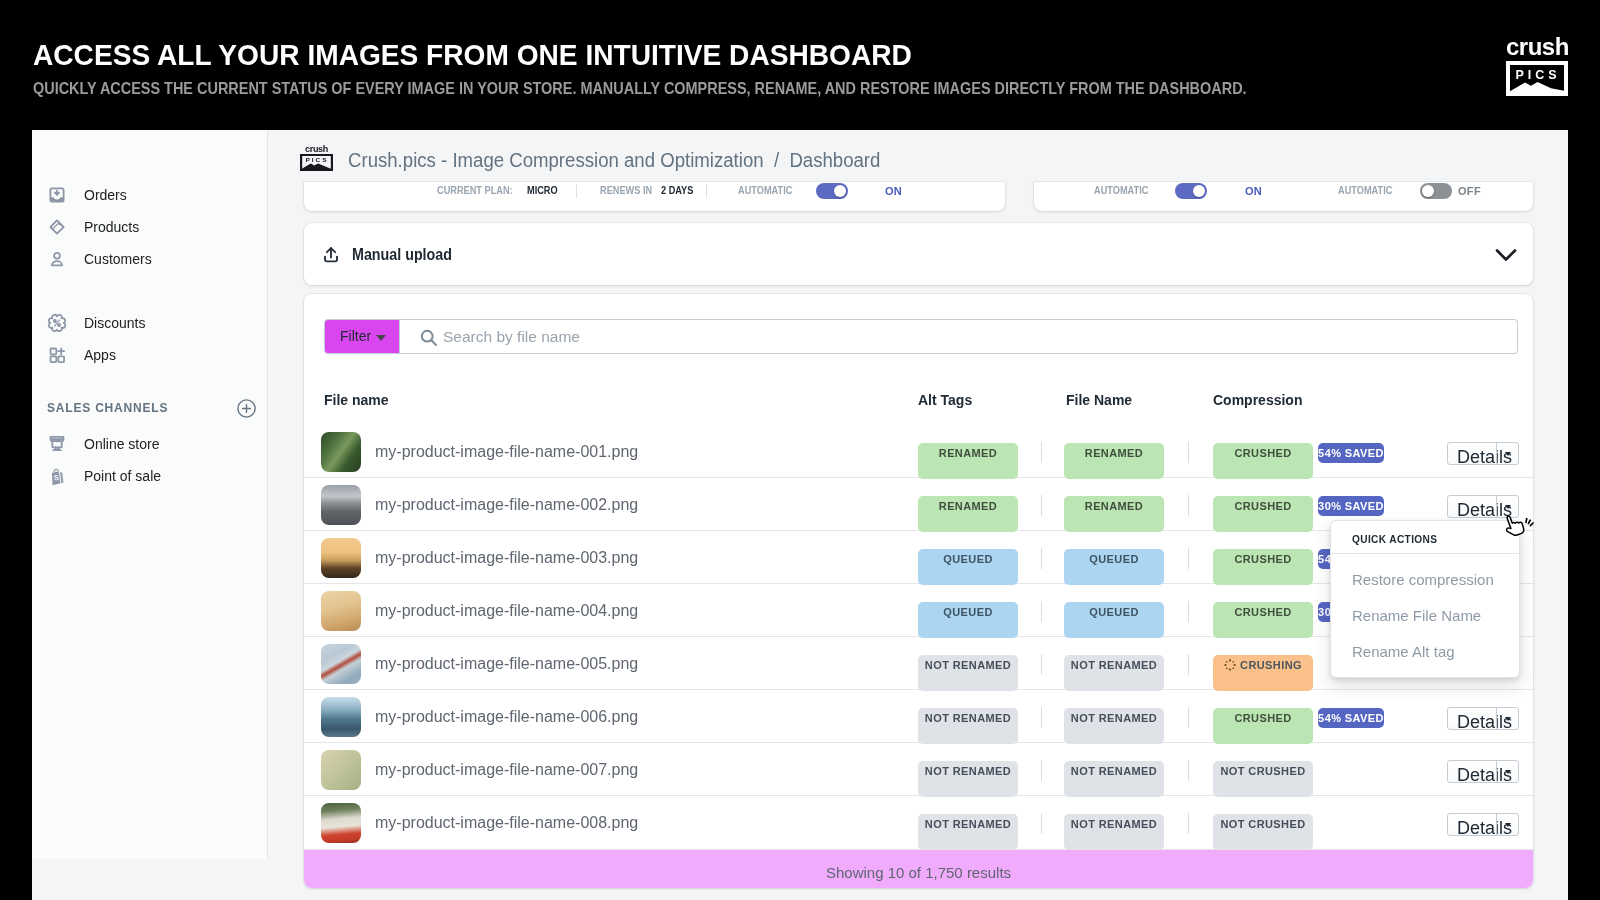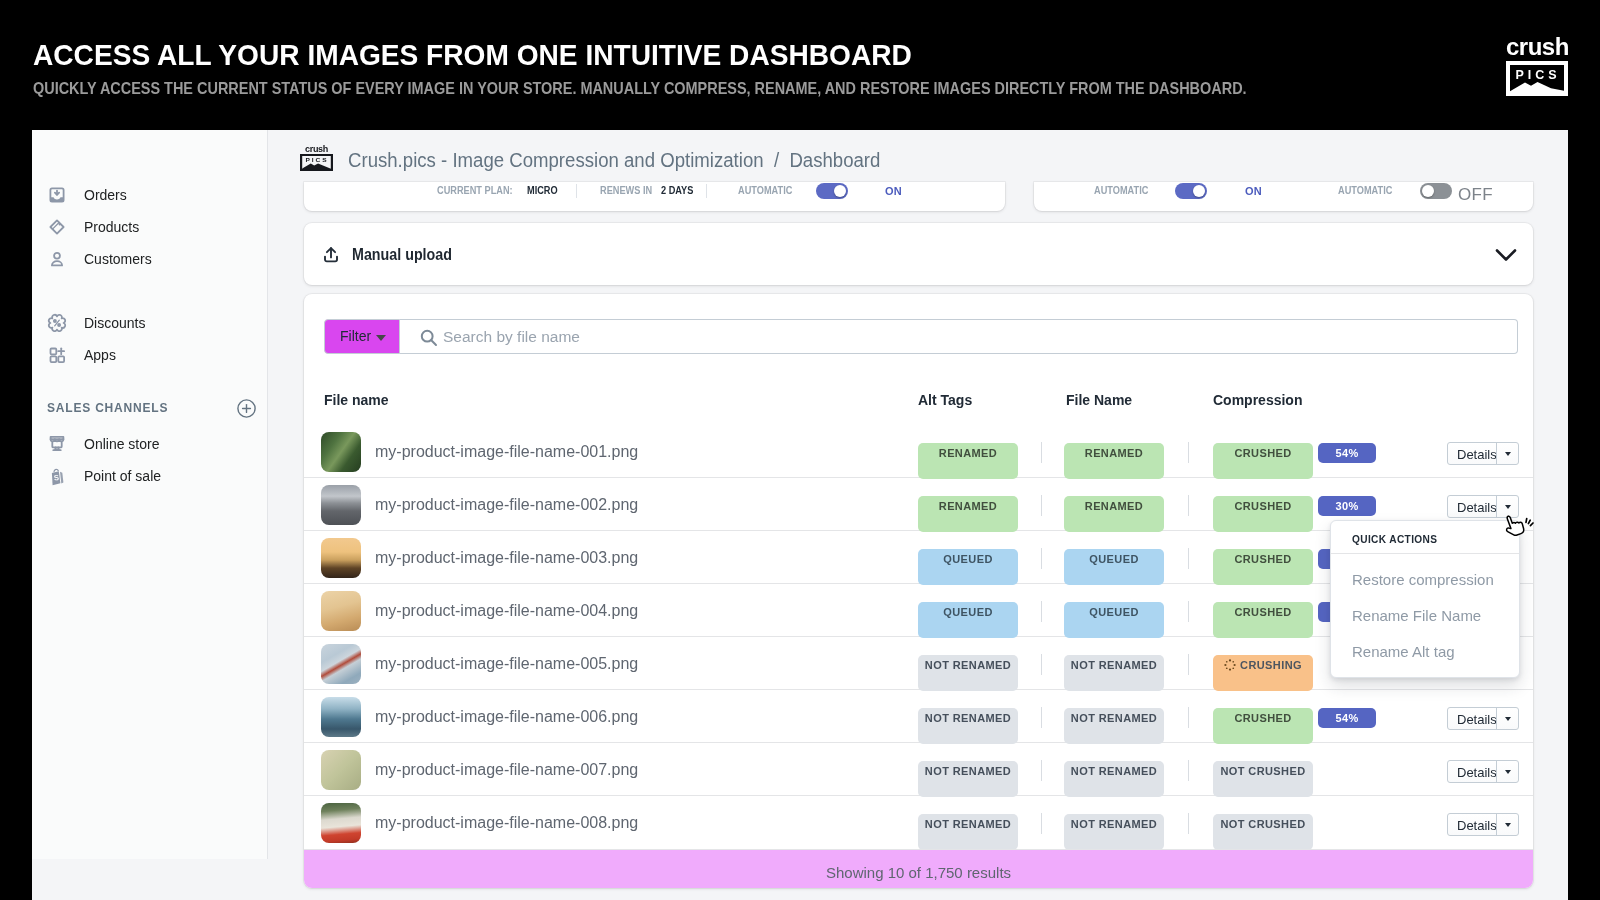--- a/index.html
+++ b/index.html
@@ -28,42 +28,42 @@
 .kv{font-size:10px;font-weight:700;letter-spacing:0;color:#99a5b1;white-space:nowrap;transform-origin:left top;transform:scaleX(.92);}
 .kv b{color:#212b36;}
 .vdiv{width:1px;height:14px;background:#dfe3e8;display:inline-block;}
 .toggle{width:32px;height:16px;border-radius:8px;position:relative;display:inline-block;}
 .toggle.on{background:#5c6ac4;}
 .toggle.off{background:#8c9196;}
 .toggle .knob{position:absolute;top:2px;width:12px;height:12px;border-radius:50%;background:#fff;box-shadow:0 1px 2px rgba(0,0,0,.3);}
 .toggle.on .knob{right:2px;}
 .toggle.off .knob{left:2px;}
 .onlbl{font-size:11px;font-weight:700;color:#4c5cbd;letter-spacing:.3px;margin-left:32px;}
-.offlbl{font-size:17px;font-weight:400;color:#7d838a;letter-spacing:.3px;}
+.offlbl{font-size:11px;font-weight:700;color:#7d838a;letter-spacing:.3px;}
 .upcard{left:272px;top:93px;width:1229px;height:62px;border-radius:8px;}
 .upcard .t{position:absolute;left:48px;top:22px;font-size:17px;font-weight:700;color:#1f2730;transform-origin:left top;transform:scaleX(.84);white-space:nowrap;}
 .tablecard{left:272px;top:164px;width:1229px;height:594px;border-radius:8px;}
 .filterbtn{position:absolute;left:20px;top:25px;width:76px;height:35px;border:1px solid #c4cdd5;border-radius:4px 0 0 4px;background:#d946ef;}
 .filterbtn span{position:absolute;left:15px;top:8px;font-size:14px;color:#212b36;}
 .searchbox{position:absolute;left:96px;top:25px;width:1118px;height:35px;border:1px solid #c4cdd5;border-left:none;border-radius:0 4px 4px 0;background:#fff;}
 .searchbox .ph{position:absolute;left:43px;top:8px;font-size:15.5px;color:#9aa4af;}
 .th{position:absolute;font-size:14px;font-weight:700;color:#212b36;top:98px;}
 .rows{position:absolute;left:0;top:131px;width:1229px;}
 .trow{position:absolute;left:0;width:1229px;height:53px;border-bottom:1px solid #e4e5e7;}
 .thumb{position:absolute;left:17px;top:7px;width:40px;height:40px;border-radius:8px;}
 .fname{position:absolute;left:71px;top:18px;font-size:16px;color:#5f6670;}
 .badge{position:absolute;top:18px;width:100px;height:36px;border-radius:5px;font-size:11px;font-weight:700;letter-spacing:.4px;text-align:center;line-height:20px;}
 .b-green{background:#bbe5b3;color:#414f3e;}
 .b-blue{background:#abd5f1;color:#3e5463;}
 .b-gray{background:#dfe3e8;color:#454f5b;}
 .b-orange{background:#f9c189;color:#4d5560;}
-.b-saved{position:absolute;top:18px;left:1014px;width:58px;height:20px;border-radius:5px;background:#5565c2;color:#fff;font-size:11px;font-weight:700;letter-spacing:.4px;text-align:center;line-height:20px;}
+.b-saved{position:absolute;top:18px;left:1014px;width:66px;height:20px;border-radius:5px;background:#5565c2;color:#fff;font-size:11px;font-weight:700;letter-spacing:.4px;text-align:center;line-height:20px;}
 .cdiv{position:absolute;top:17px;width:1px;height:21px;background:#d9dde2;}
 .detbtn{position:absolute;left:1143px;top:17px;width:72px;height:23px;border:1px solid #c4cdd5;border-radius:3px;background:linear-gradient(#fff,#f9fafb);}
-.detbtn .dt{position:absolute;left:9px;top:4px;font-size:13px;color:#212b36;}
+.detbtn .dt{position:absolute;left:9px;top:4px;font-size:18px;color:#212b36;}
 .detbtn .sep{position:absolute;right:21px;top:0;width:1px;height:21px;background:#c4cdd5;}
 .detbtn .arr{position:absolute;right:7px;top:9px;width:0;height:0;border-left:3.5px solid transparent;border-right:3.5px solid transparent;border-top:4px solid #212b36;}
 .trow:last-child{border-bottom:none;}
 .tfoot{position:absolute;left:0;top:555px;width:1229px;height:39px;background:#f0abfc;border-top:1px solid #e4e5e7;border-radius:0 0 8px 8px;text-align:center;}
 .tfoot span{font-size:15px;color:#5f6670;line-height:46px;}
 
 .popup{left:1330px;top:520px;width:190px;height:158px;background:#fff;border:1px solid #dfe3e8;border-radius:6px;box-shadow:0 8px 16px rgba(33,43,54,.15),0 2px 4px rgba(33,43,54,.1);}
 .popup .hd{position:absolute;left:21px;top:12px;font-size:11px;font-weight:700;color:#212b36;letter-spacing:.4px;transform-origin:left top;transform:scaleX(.92);}
 .popup .dv{position:absolute;left:0;top:32px;width:188px;height:1px;background:#e4e5e7;}
 .popup .it{position:absolute;left:21px;font-size:15px;color:#8f9aa6;}

